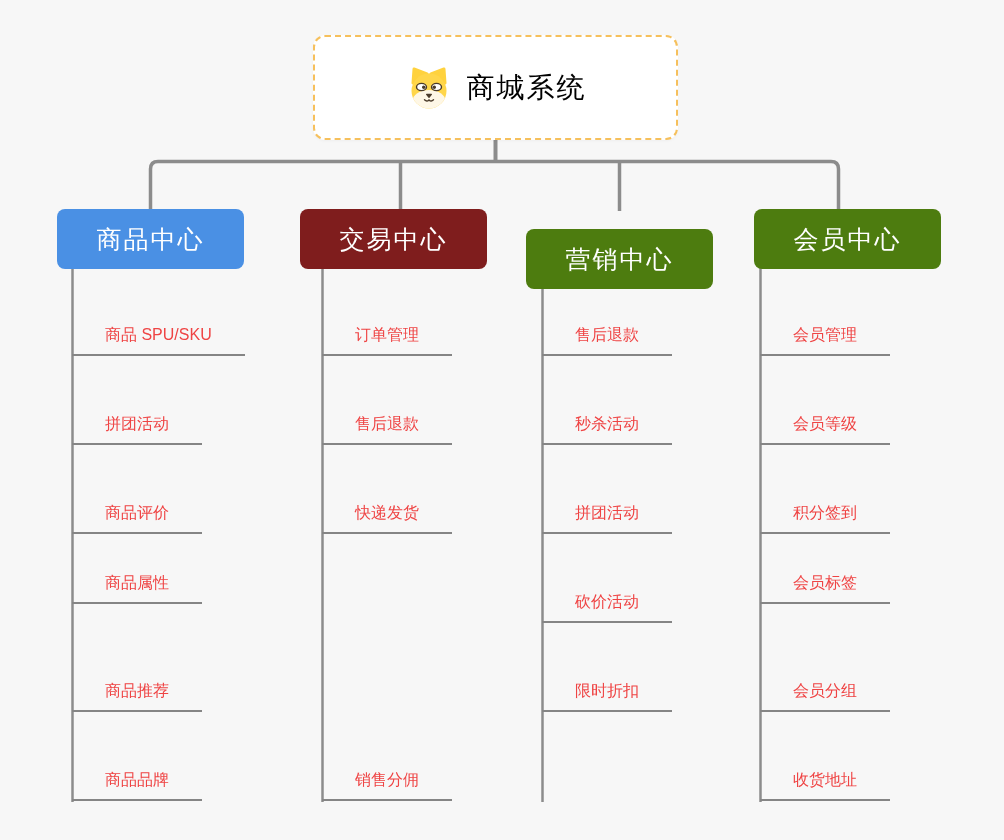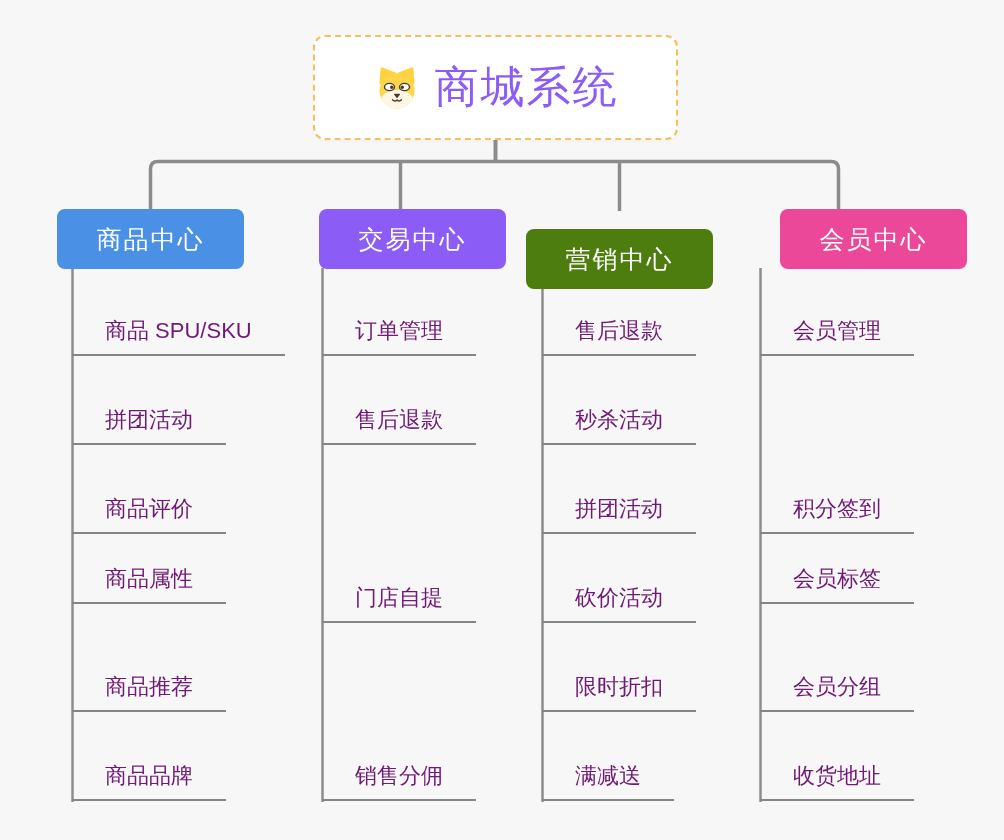--- a/index.html
+++ b/index.html
@@ -22,22 +22,22 @@
     position:absolute;left:313px;top:35px;width:365px;height:105px;
     background:#ffffff;
     border:2px dashed #f6c05c;
     border-radius:12px;
     box-sizing:border-box;
     display:flex;align-items:center;justify-content:center;gap:14px;
     box-shadow:0 1px 3px rgba(0,0,0,0.04);
     z-index:2;
   }
   .root-label{
-    font-size:44px;
-    color:#8b5cf6;
+    font-size:28px;
+    color:#000000;
     letter-spacing:2px;
     white-space:nowrap;
   }
   .dog{width:48px;height:48px;display:inline-flex;}
 
   .branch{
     position:absolute;top:209px;width:187px;height:60px;
     border-radius:8px;
     display:flex;align-items:center;justify-content:center;
     z-index:2;
@@ -48,21 +48,21 @@
     letter-spacing:2px;
     white-space:nowrap;
   }
 
   .item{
     position:absolute;height:44px;
     box-sizing:border-box;
     padding:0 33px 8px 33px;
     border-bottom:2px solid #858585;
     display:flex;align-items:flex-end;
-    font-size:22px;color:#701a75;
+    font-size:16px;color:#ef4444;
     white-space:nowrap;
     z-index:1;
   }
 </style>
 </head>
 <body>
 
 <div class="canvas">
 
   <svg class="connectors" width="1004" height="840">
@@ -98,48 +98,48 @@
         <path d="M21.6,30.4 L26.4,30.4 L24,33.4 Z" fill="#4A3B2A" stroke="#4A3B2A" stroke-width="1.2" stroke-linejoin="round"></path>
         <path d="M19.5,35.8 Q21.8,38.2 24,36 Q26.2,38.2 28.5,35.8" stroke="#4A3B2A" stroke-width="1.4" fill="none" stroke-linecap="round"></path>
       </svg>
     </span>
     <span class="root-label">商城系统</span>
   </div>
 
   <div class="branch" style="left: 57px; background-color: rgb(74, 144, 228); border-radius: 8px;">
     <span class="branch-label">商品中心</span>
   </div>
-  <div class="branch" style="left: 319px; background-color: #8b5cf6;">
+  <div class="branch" style="left: 300px; background-color: #7f1d1d;">
     <span class="branch-label">交易中心</span>
   </div>
   <div class="branch" style="left: 526px; background-color: #4d7c0f; margin-top: 20px;">
     <span class="branch-label">营销中心</span>
   </div>
-  <div class="branch" style="left: 780px; background-color: #ec4899;">
+  <div class="branch" style="left: 754px; background-color: #4d7c0f;">
     <span class="branch-label">会员中心</span>
   </div>
 
   <div class="item" style="left:72px;top:312px">商品 SPU/SKU</div>
   <div class="item" style="left:72px;top:401px">拼团活动</div>
   <div class="item" style="left:72px;top:490px">商品评价</div>
   <div class="item" style="left:72px;top:560px">商品属性</div>
   <div class="item" style="left:72px;top:668px">商品推荐</div>
   <div class="item" style="left:72px;top:757px">商品品牌</div>
 
   <div class="item" style="left:322px;top:312px">订单管理</div>
   <div class="item" style="left:322px;top:401px">售后退款</div>
-  <div class="item" style="left:322px;top:579px">门店自提</div>
+  <div class="item" style="left:322px;top:490px">快递发货</div>
   <div class="item" style="left:322px;top:757px">销售分佣</div>
 
   <div class="item" style="left:542px;top:312px">售后退款</div>
   <div class="item" style="left:542px;top:401px">秒杀活动</div>
   <div class="item" style="left:542px;top:490px">拼团活动</div>
   <div class="item" style="left:542px;top:579px">砍价活动</div>
   <div class="item" style="left:542px;top:668px">限时折扣</div>
-  <div class="item" style="left:542px;top:757px">满减送</div>
 
   <div class="item" style="left:760px;top:312px">会员管理</div>
+  <div class="item" style="left:760px;top:401px">会员等级</div>
   <div class="item" style="left:760px;top:490px">积分签到</div>
   <div class="item" style="left:760px;top:560px">会员标签</div>
   <div class="item" style="left:760px;top:668px">会员分组</div>
   <div class="item" style="left:760px;top:757px">收货地址</div>
 
 </div>
 
 </body></html>

